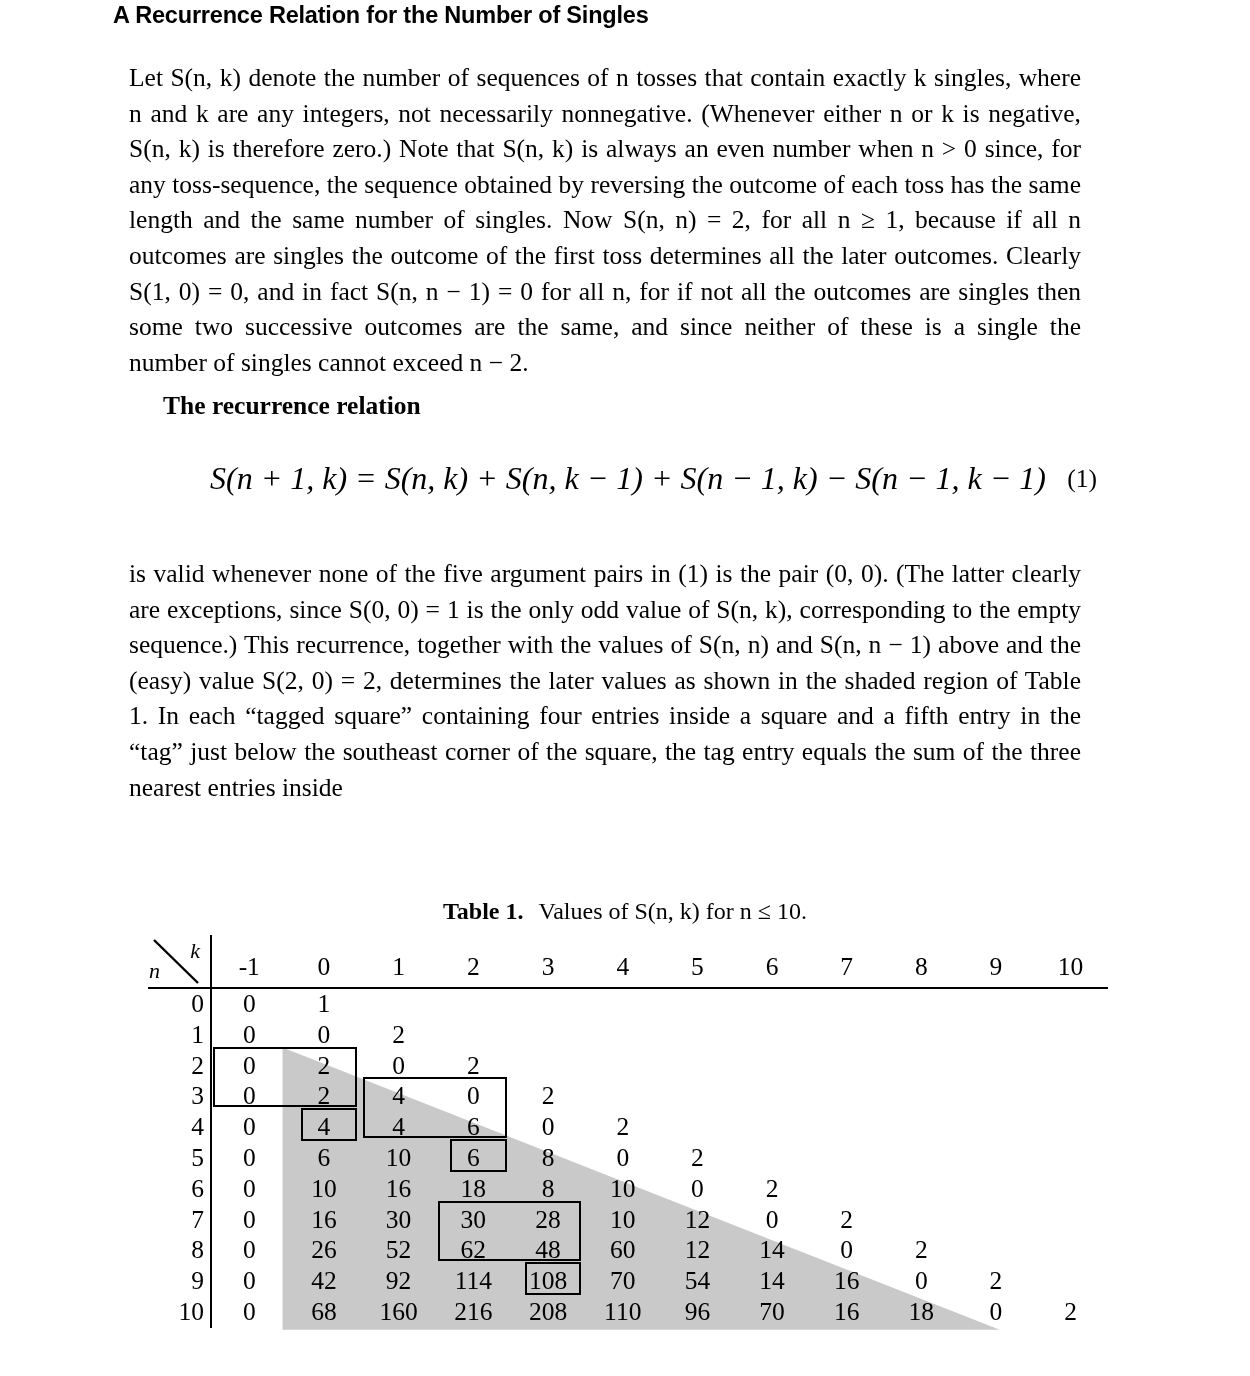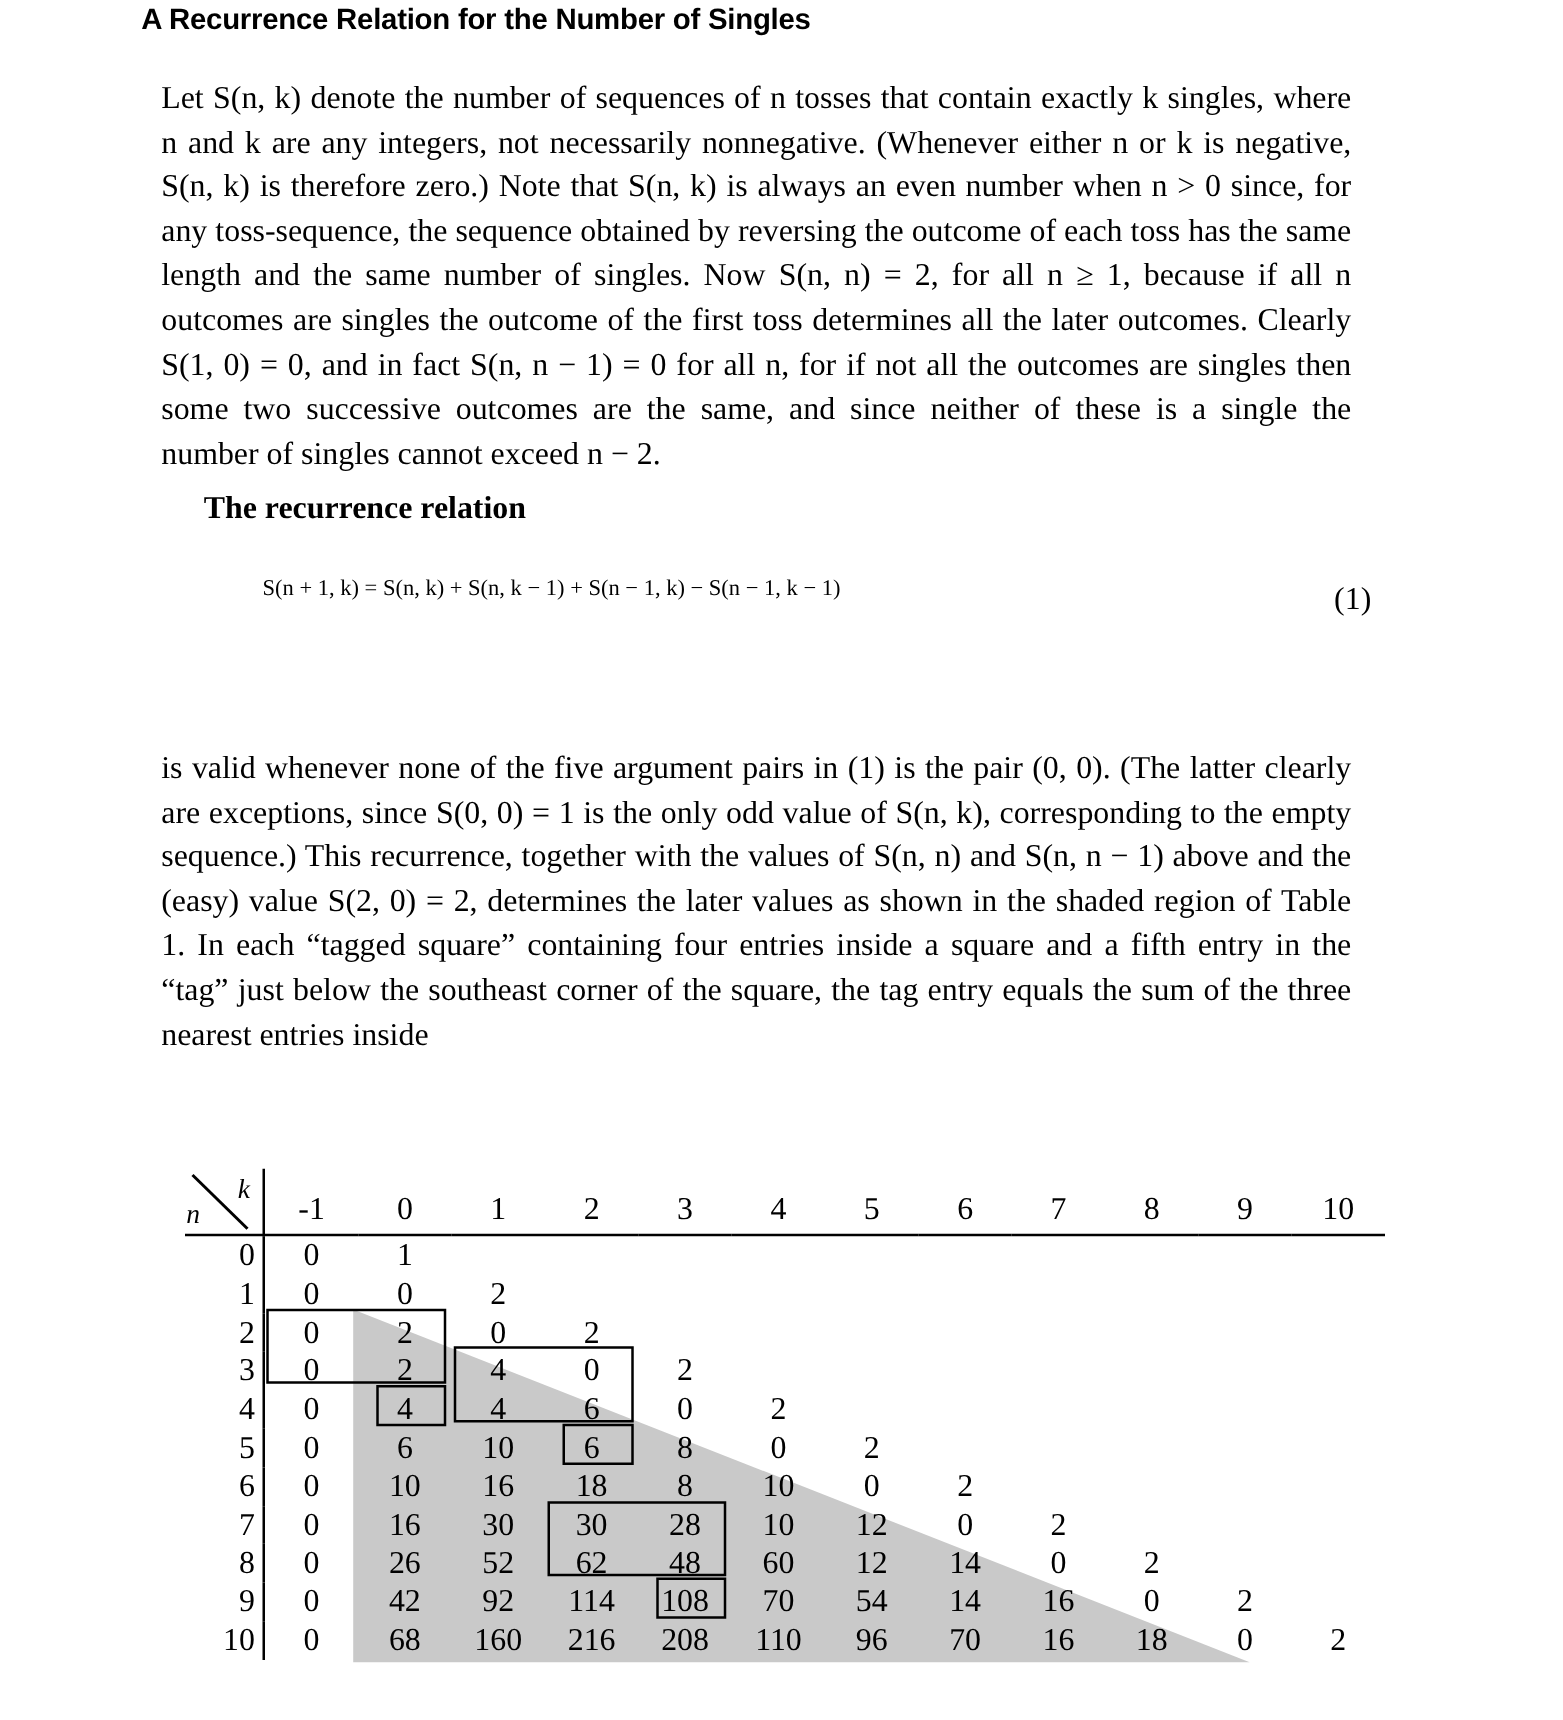--- a/index.html
+++ b/index.html
@@ -55,22 +55,23 @@
     position: absolute;
     left: 113px;
     top: 460px;
     width: 984px;
     height: 60px;
   }
   .equation {
     position: absolute;
     left: 97px;
     top: 0;
-    font-size: 18px;
+    font-size: 32px;
     white-space: nowrap;
+    font-style: italic;
   }
   .eq-number {
     position: absolute;
     right: 0;
     top: 4px;
     font-size: 25.5px;
     font-style: normal;
   }
 
   
@@ -193,24 +194,28 @@
 
   <div class="bodytext indent" style="top:372px; text-align:left;font-weight:bold;">
     <p>The recurrence relation</p>
   </div>
 
   <div class="equation-row">
     <span class="equation">S(n + 1, k) = S(n, k) + S(n, k − 1) + S(n − 1, k) − S(n − 1, k − 1)</span>
     <span class="eq-number">(1)</span>
   </div>
 
-  <div class="bodytext" style="top:580px;">
+  <div class="bodytext" style="top:540px;">
     <p>is valid whenever none of the five argument pairs in (1) is the pair (0, 0). (The latter clearly are exceptions, since S(0, 0) = 1 is the only odd value of S(n, k), corresponding to the empty sequence.) This recurrence, together with the values of S(n, n) and S(n, n − 1) above and the (easy) value S(2, 0) = 2, determines the later values as shown in the shaded region of Table 1. In each “tagged square” containing four entries inside a square and a fifth entry in the “tag” just below the southeast corner of the square, the tag entry equals the sum of the three nearest entries inside</p>
   </div>
 
+  <div class="table-caption">
+    <b>Table 1.</b>
+    <span style="display:inline-block;width:9px"></span><span>Values of S(n, k) for n ≤ 10.</span>
+  </div>
 
   <div class="table-wrap">
 
     <svg class="shade" viewBox="0 0 960 410" preserveAspectRatio="none">
       <polygon id="shade-poly" points="134.5625,112.59375 134.5625,394.765625 851.70390625,394.765625" fill="#c9c9c9"></polygon>
     </svg>
 
     <table class="stable">
       <thead>
         <tr>

